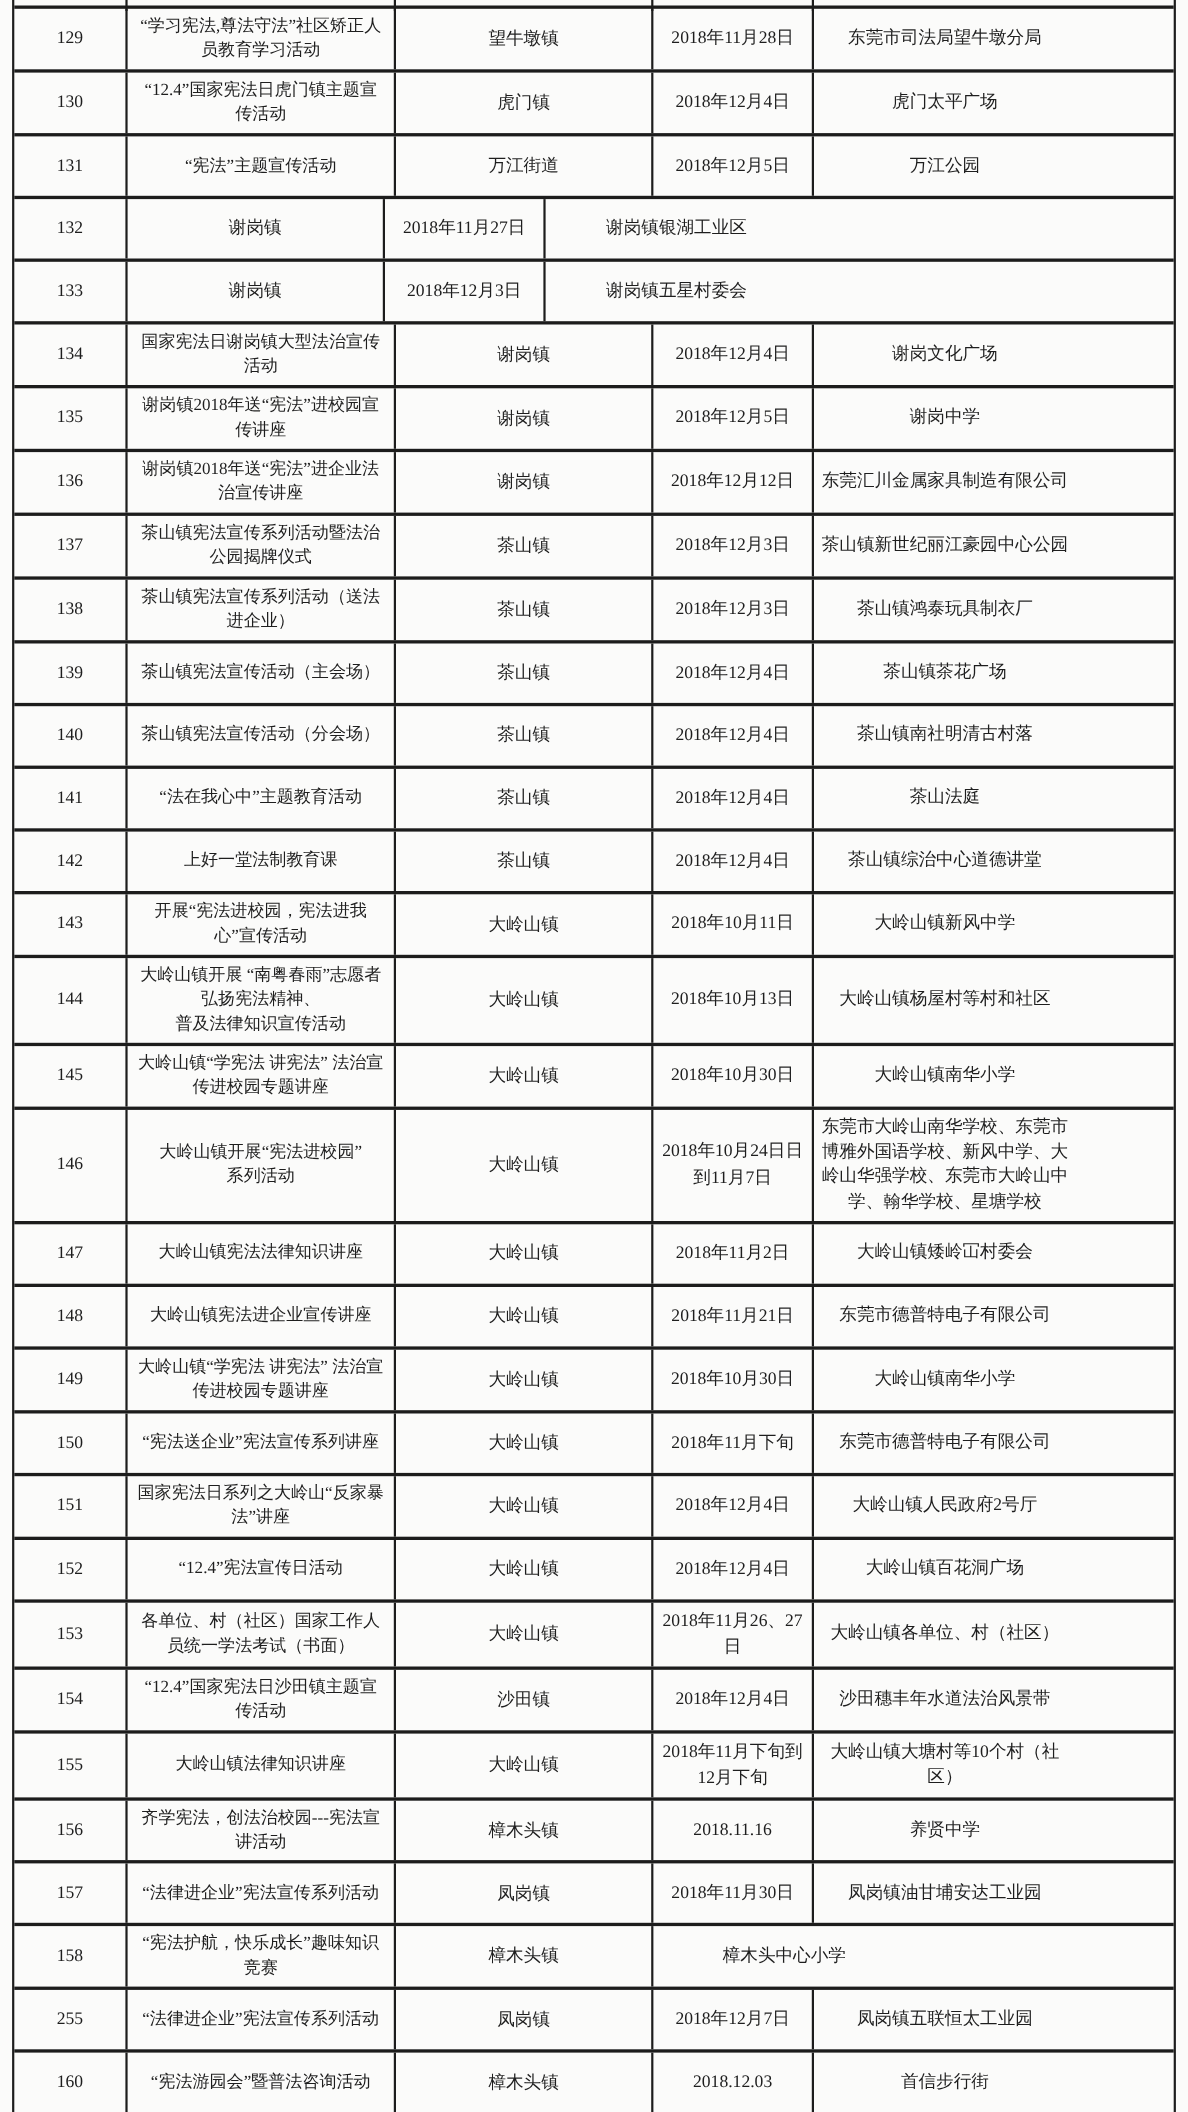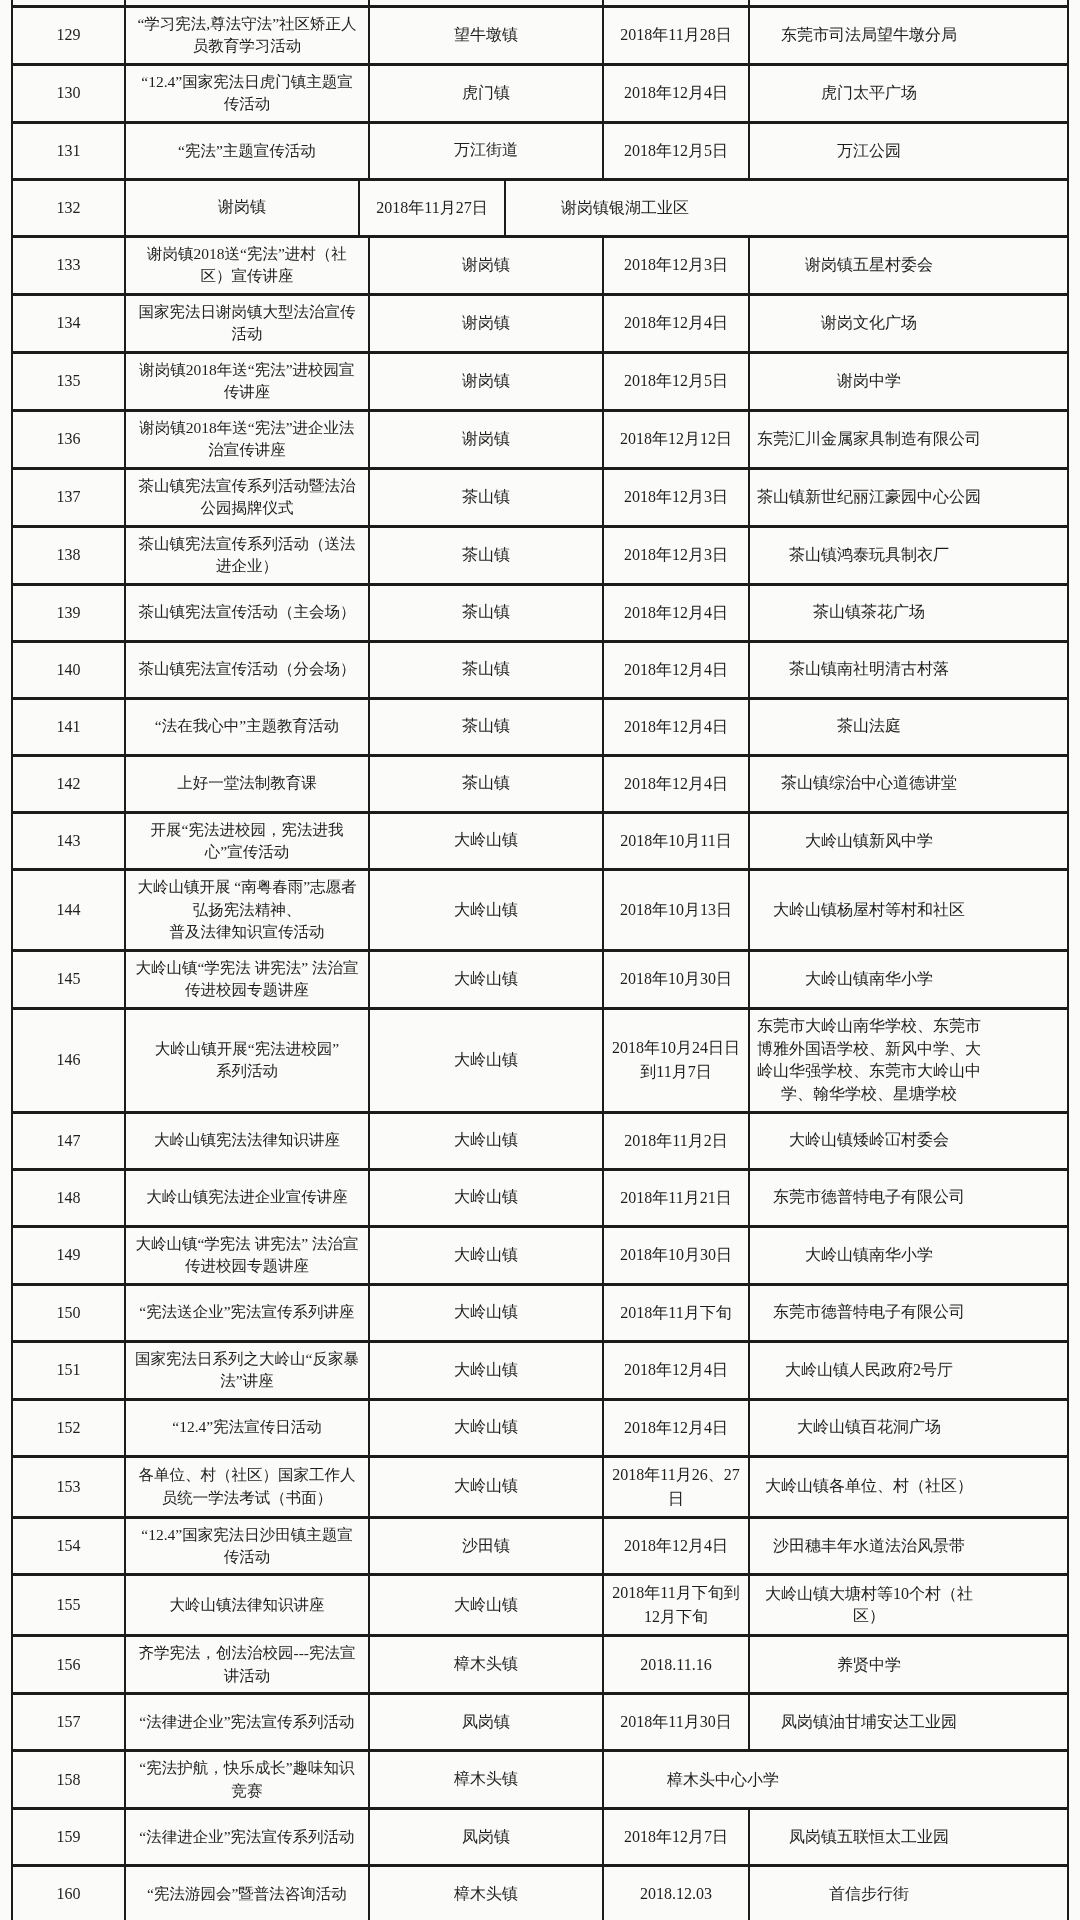--- a/index.html
+++ b/index.html
@@ -27,21 +27,21 @@
   .row.partial-top{border-top:none;height:5px;min-height:0;}
   .cell{
     box-sizing:border-box;
     display:flex;align-items:center;justify-content:center;
     text-align:center;
     padding:5px 8px;
     color:var(--tc);
     flex:none;
   }
   .cell + .cell{border-left:2px solid var(--bc);}
-  .c0{width:111px;font-size:16px;}
+  .c0{width:101px;font-size:16px;}
   .c1{width:244px;font-size:15.5px;line-height:1.45;padding:5px 9px;white-space:pre-line;}
   .c2{width:234px;font-size:16px;}
   .c3{width:146px;font-size:16px;line-height:1.5;padding:5px 6px;}
   .c4{width:240px;font-size:16px;line-height:1.42;padding:5px 5px;white-space:pre-line;}
 </style>
 </head>
 <body>
 
 <div class="table">
   <div class="row partial-top">
@@ -101,21 +101,20 @@
         </div>
         <div class="cell c3">
           <span>2018年11月27日</span>
         </div>
         <div class="cell c4"><span>谢岗镇银湖工业区</span></div>
       </div>
       <div class="row">
         <div class="cell c0">
           <span>133</span>
         </div>
-        <div class="cell c1"><span>谢岗镇2018送“宪法”进村（社区）宣传讲座</span></div>
         <div class="cell c2">
           <span>谢岗镇</span>
         </div>
         <div class="cell c3">
           <span>2018年12月3日</span>
         </div>
         <div class="cell c4"><span>谢岗镇五星村委会</span></div>
       </div>
       <div class="row">
         <div class="cell c0">
@@ -436,21 +435,21 @@
           <span>158</span>
         </div>
         <div class="cell c1"><span>“宪法护航，快乐成长”趣味知识竞赛</span></div>
         <div class="cell c2">
           <span>樟木头镇</span>
         </div>
         <div class="cell c4"><span>樟木头中心小学</span></div>
       </div>
       <div class="row">
         <div class="cell c0">
-          <span>159</span>
+          <span>255</span>
         </div>
         <div class="cell c1"><span>“法律进企业”宪法宣传系列活动</span></div>
         <div class="cell c2">
           <span>凤岗镇</span>
         </div>
         <div class="cell c3">
           <span>2018年12月7日</span>
         </div>
         <div class="cell c4"><span>凤岗镇五联恒太工业园</span></div>
       </div>

